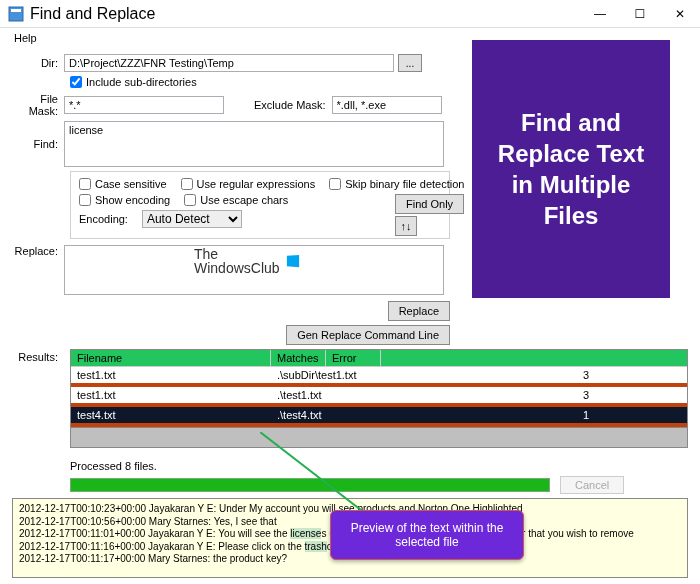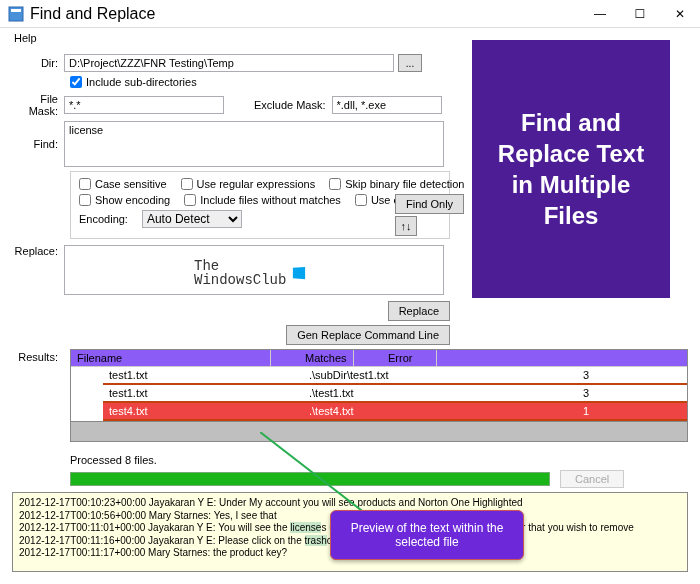--- a/index.html
+++ b/index.html
@@ -24,36 +24,36 @@
 .exclude-input { width: 110px; }
 .find-area { width: 380px; height: 46px; resize: none; border: 1px solid #abadb3; font-size: 11px; padding: 2px 4px; font-family: inherit; }
 .group { border: 1px solid #d0d0d0; padding: 6px 8px; margin-left: 58px; width: 380px; margin-bottom: 6px; }
 .opts { display:flex; gap: 14px; margin-bottom: 4px; align-items:center;}
 .opts .o { display:flex; align-items:center; gap:4px; font-size:11px; white-space:nowrap; }
 .btn { border: 1px solid #888; background: #e1e1e1; font-size: 11px; padding: 2px 10px; height: 20px; display:inline-flex; align-items:center; justify-content:center; }
 .find-only-btn { position: absolute; left: 395px; top: 146px; }
 .swap-btn { position: absolute; left: 395px; top: 168px; width: 22px; padding: 2px 0; }
 .replace-area { width: 380px; height: 50px; resize: none; border: 1px solid #abadb3; font-size: 11px; padding: 2px 4px; font-family:inherit; background:#fff; position:relative; }
 .replace-wrap { position: relative; display:inline-block; }
-.logo { position:absolute; left:130px; top:14px; font-size:14px; color:#333; display:flex; align-items:center; gap:6px;font-family:Liberation Mono, monospace; }
+.logo { position:absolute; left:130px; top:2px; font-size:14px; color:#333; display:flex; align-items:center; gap:6px; }
 .logo svg { width:14px; height:14px; }
 .logo-text { line-height:1; }
 .right-btns { display:flex; flex-direction:column; align-items:flex-end; gap:4px; margin-left:58px; width:380px; }
 .results-label { width:52px; text-align:right; padding-right:6px; font-size:11px; }
 .results-tbl { border:1px solid #888; width: calc(100% - 58px); margin-left:58px; font-size:11px; background:#fff; }
-.results-head { display:flex; background:#8b5cf6; border-bottom:1px solid #ccc;gap:28px; }
+.results-head { display:flex; background:#22c55e; border-bottom:1px solid #ccc; }
 .results-head div { padding:2px 6px; border-right:1px solid #ccc; font-size:11px; }
 .col-fn { width: 200px; }
 .col-path { flex:1; }
 .col-m { width: 55px; }
 .col-e { width: 55px; }
 .results-body { }
-.results-row { display:flex; border-bottom:2px solid #c2410c;margin-left:32px; }
+.results-row { display:flex; border-bottom:4px solid #c2410c; }
 .results-row div { padding:2px 6px; }
-.results-row.sel { background:#ef4444; color:#fff; }
+.results-row.sel { background:#0f172a; color:#fff; }
 .results-footer { height:20px; background:#bfbfbf; border-top:1px solid #888; }
 .progress-row { display:flex; align-items:center; margin: 8px 12px 4px 70px; gap:10px; }
 .progress-label { font-size:11px; }
 .progress-bar { flex:1; height:14px; background:#19b519; border:1px solid #7a7; max-width: 480px; }
 .cancel-btn { color:#aaa; border:1px solid #ccc; background:#f5f5f5; padding:2px 14px; font-size:11px; }
 .preview { margin: 4px 12px 8px 12px; border:1px solid #888; background:#ffffe1; height:80px; padding:4px 6px; font-size:10px; line-height:1.25; overflow:hidden; position:relative; }
 .preview-line { white-space:nowrap; overflow:hidden; text-overflow:ellipsis; }
 .hl { background:#c9e8c9; }
 .green-banner { position:absolute; right:30px; top:40px; width:198px; height:258px; background:#4c1d95; color:#fff; display:flex; align-items:center; justify-content:center; text-align:center; font-size:24px; font-weight:bold; padding:18px; line-height:1.3; z-index:10; }
 .callout { position:absolute; left:330px; top:510px; background:#6d28d9; color:#fff; padding:10px 16px; border-radius:6px; border:1px solid #c55; font-size:12px; text-align:center; width:194px; z-index:11; box-shadow:0 2px 4px rgba(0,0,0,.3); }
@@ -122,24 +122,20 @@
           <span>Skip binary file detection</span>
         </div>
     </div>
     <div class="opts">
       <div class="o">
           <input type="checkbox" class="chk" style="">
           <span>Show encoding</span>
         </div>
       <div class="o">
           <input type="checkbox" class="chk" style="">
-          <span>Include files without matches</span>
-        </div>
-      <div class="o">
-          <input type="checkbox" class="chk" style="">
           <span>Use escape chars</span>
         </div>
     </div>
     <div class="opts">
       <span>Encoding:</span>
       <select class="enc"><option>Auto Detect</option></select>
     </div>
   </div>
 
   <button class="btn find-only-btn">Find Only</button>

